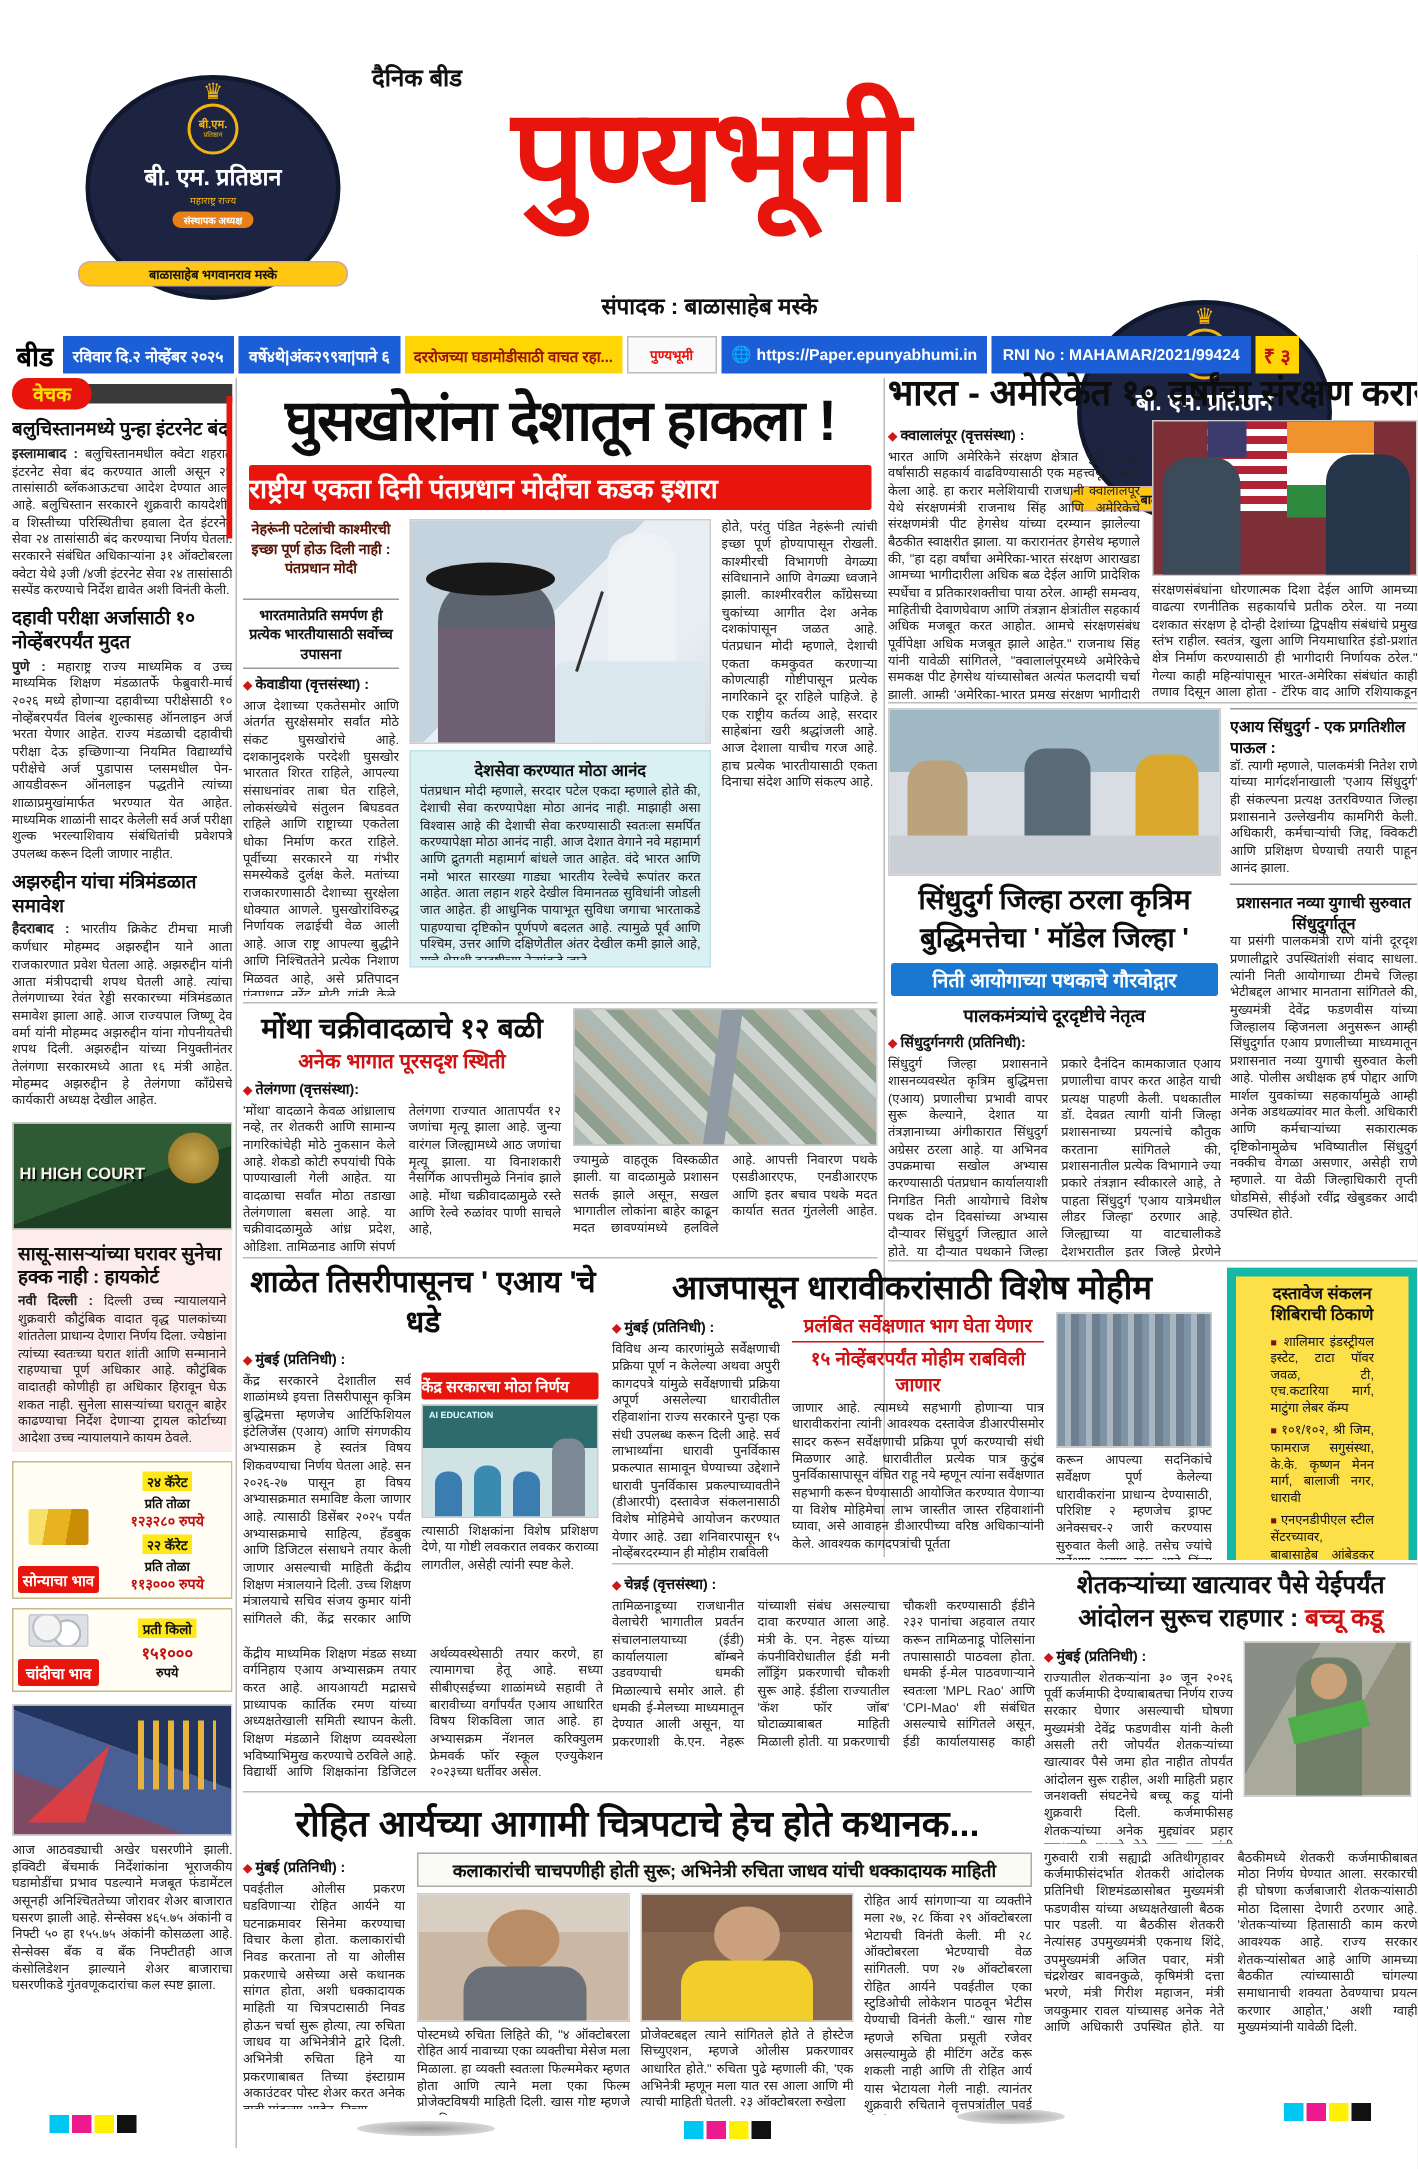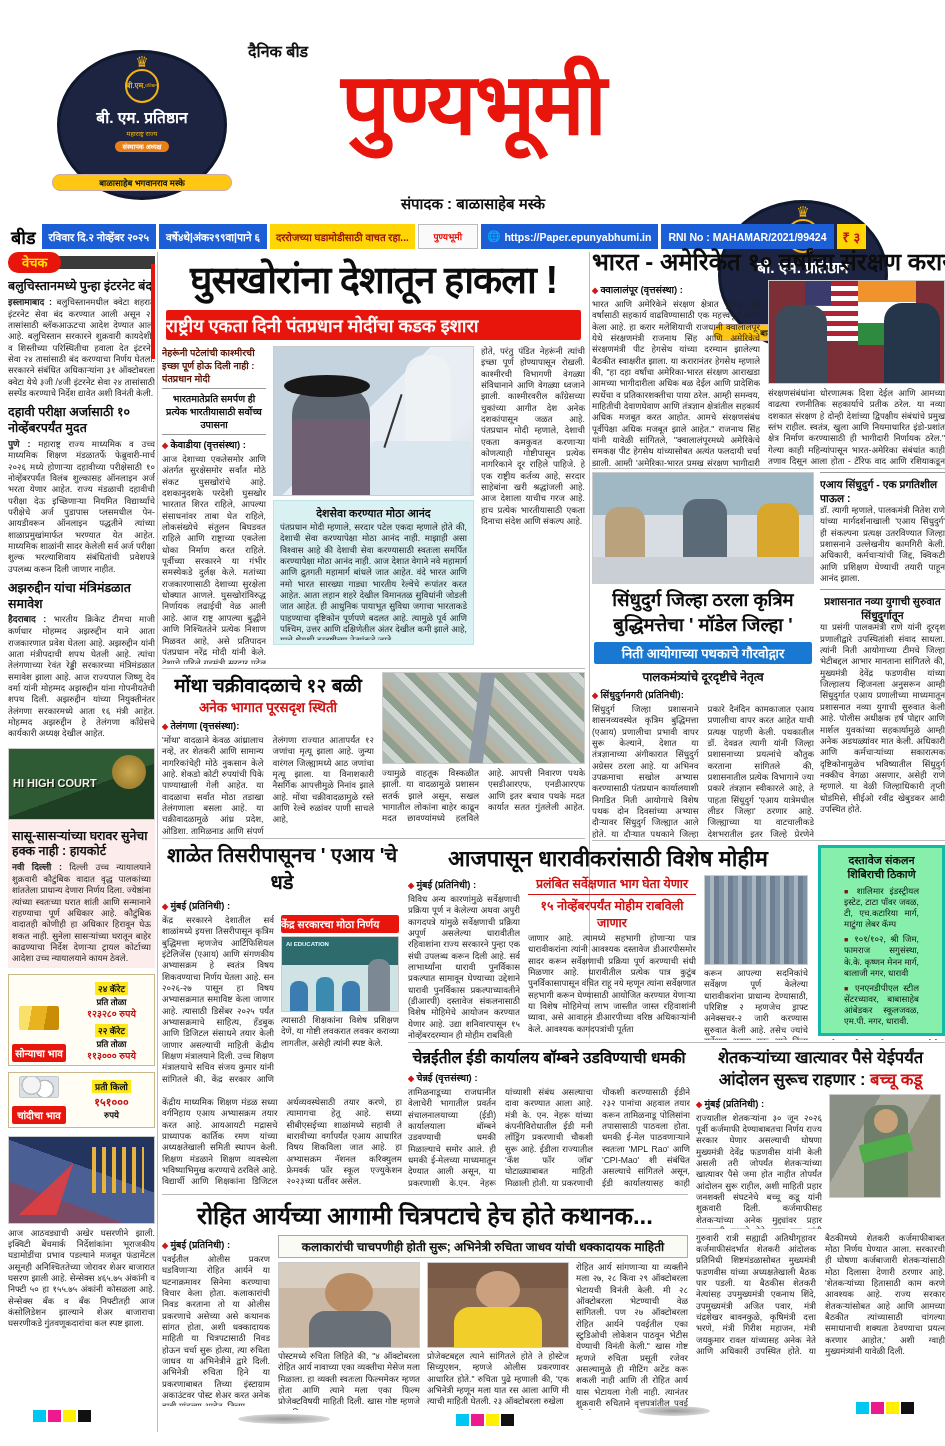--- a/index.html
+++ b/index.html
@@ -15,21 +15,21 @@
   .dlin{font-weight:bold;font-size:9px}
   .h-black{color:#0d0d0d;font-weight:800}
   .rule-v{background:#bbb;width:1px}
   .rule-h{background:#bbb;height:1px}
   .photo{position:relative;overflow:hidden;border:1px solid #ccc}
   
   .logo{width:170px;height:150px;border-radius:50%;background:#1c2442;position:relative;
         display:flex;flex-direction:column;align-items:center;border:3px solid #10182e}
   .crown{color:#f2b411;font-size:15px;line-height:14px;margin-top:2px}
   .emblem{width:34px;height:34px;border-radius:50%;border:2px solid #f2b411;color:#f2b411;
-          display:flex;flex-direction:row;align-items:center;justify-content:center;
+          display:flex;flex-direction:column;align-items:center;justify-content:center;
           font-size:7.5px;font-weight:bold;line-height:1.1}
   .emblem small{font-size:4.5px;font-weight:normal}
   .logo-name{color:#fff;font-weight:800;font-size:15.5px;margin-top:3px;white-space:nowrap}
   .logo-state{color:#f2b411;font-size:6.5px;margin-top:1px}
   .founder-label{background:#e87f17;color:#fff;font-size:6.5px;font-weight:bold;
                  padding:1px 8px;border-radius:6px;margin-top:3px}
   .founder-band{position:absolute;bottom:6px;left:-8px;right:-8px;background:#ffc613;
                 color:#111;font-weight:800;font-size:8.5px;text-align:center;
                 padding:2px 0;border-radius:8px;border:1px solid #caa}
   .m-title{color:#e8150d;font-weight:800;font-size:86px;line-height:1.35;text-align:center;
@@ -60,21 +60,21 @@
   .gold-stack{width:40px;height:24px;background:
      linear-gradient(100deg,#f9e06a 0 30%,#e7b420 30% 65%,#c98e06 65%);border-radius:2px}
   .silver-stack{width:40px;height:22px;background:
      radial-gradient(circle at 30% 40%,#f4f4f4 0 28%,#bfc4c9 30% 34%,transparent 35%),
      radial-gradient(circle at 65% 60%,#fff 0 28%,#b5bac0 30% 34%,transparent 35%),#dde1e5;border-radius:2px;border:1px solid #c5c9cd}
   
   .banner-red{background:#e8150d;color:#ffffff;font-weight:800;text-align:left;border-radius:2px}
   .banner-blue{background:#1878d2;color:#fff;font-weight:800;text-align:center;border-radius:2px}
   .sub-red{color:#d11212;font-weight:800;text-align:center}
   .cap-box{background:#d9f1f3;border:1px solid #bfe3e6;padding:4px 6px}
-  .doc-box{background:#86efac;border:3px solid #14b8a6;padding:5px 23px}
+  .doc-box{background:#fde047;border:6px solid #14b8a6;padding:5px 23px}
   .doc-item{font-size:8.6px;line-height:1.3;text-align:justify;margin-top:4px}
   .doc-item::before{content:"■ ";color:#7a1010;font-size:7px}
   .cmyk{display:flex;gap:2px}
   .cmyk i{width:13px;height:12px;display:block}
   .ell{background:radial-gradient(ellipse at center,#9a9a9a,#d7d7d7 70%,transparent 75%);border-radius:50%}
 </style>
 </head>
 <body>
 
 <div class="page">
@@ -195,21 +195,21 @@
       <div class="abs" style="right:10px;top:10px;width:52px;height:46px;background:repeating-linear-gradient(90deg,#e8b33c 0 4px,transparent 4px 10px)"></div>
     </div>
     <p class="bt" style="margin-top:4px">आज आठवड्याची अखेर घसरणीने झाली. इक्विटी बेंचमार्क निर्देशांकांना भूराजकीय घडामोडींचा प्रभाव पडल्याने मजबूत फंडामेंटल असूनही अनिश्चिततेच्या जोरावर शेअर बाजारात घसरण झाली आहे. सेन्सेक्स ४६५.७५ अंकांनी व निफ्टी ५० हा १५५.७५ अंकांनी कोसळला आहे. सेन्सेक्स बँक व बँक निफ्टीतही आज कंसोलिडेशन झाल्याने शेअर बाजाराचा घसरणीकडे गुंतवणूकदारांचा कल स्पष्ट झाला.</p>
   </div>
 
   <div class="abs" style="left:162px;top:252px;width:423px;height:412px;overflow:hidden">
     <div class="h-black" style="font-size:38px;text-align:center;letter-spacing:-1px;white-space:nowrap">घुसखोरांना देशातून हाकला !</div>
     <div class="banner-red" style="font-size:18px;padding:3px 0;margin:6px 4px">राष्ट्रीय एकता दिनी पंतप्रधान मोदींचा कडक इशारा</div>
     <div style="display:flex;gap:7px;margin-top:4px">
       <div style="width:104px">
-        <div style="font-size:9.5px;font-weight:800;color:#5a1405;border-bottom:1px solid #999;padding-bottom:3px">नेहरूंनी पटेलांची काश्मीरची इच्छा पूर्ण होऊ दिली नाही : पंतप्रधान मोदी</div>
+        <div style="font-size:9.5px;font-weight:800;color:#5a1405;text-align:center;border-bottom:1px solid #999;padding-bottom:14px">नेहरूंनी पटेलांची काश्मीरची इच्छा पूर्ण होऊ दिली नाही : पंतप्रधान मोदी</div>
         <div style="font-size:9.5px;font-weight:800;text-align:center;border-bottom:1px solid #999;padding:3px 0">भारतमातेप्रति समर्पण ही प्रत्येक भारतीयासाठी सर्वोच्च उपासना</div>
         <div class="dl">केवाडीया (वृत्तसंस्था) :</div>
         <div class="bt" style="height:218px">आज देशाच्या एकतेसमोर आणि अंतर्गत सुरक्षेसमोर सर्वांत मोठे संकट घुसखोरांचे आहे. दशकानुदशके परदेशी घुसखोर भारतात शिरत राहिले, आपल्या संसाधनांवर ताबा घेत राहिले, लोकसंख्येचे संतुलन बिघडवत राहिले आणि राष्ट्राच्या एकतेला धोका निर्माण करत राहिले. पूर्वीच्या सरकारने या गंभीर समस्येकडे दुर्लक्ष केले. मतांच्या राजकारणासाठी देशाच्या सुरक्षेला धोक्यात आणले. घुसखोरांविरुद्ध निर्णायक लढाईची वेळ आली आहे. आज राष्ट्र आपल्या बुद्धीने आणि निश्चिततेने प्रत्येक निशाण मिळवत आहे, असे प्रतिपादन पंतप्रधान नरेंद्र मोदी यांनी केले. देशाचे पहिले गृहमंत्री सरदार पटेल यांची १५० वी जयंती राष्ट्रीय एकता दिन म्हणून साजरा</div>
       </div>
       <div style="width:201px">
         <div class="photo" style="height:150px;background:linear-gradient(135deg,#c5d3de 0 45%,#e8eef3 45% 75%,#d4dee6)">
           <div class="abs" style="right:22px;top:8px;width:46px;height:110px;border-radius:20px 20px 4px 4px;background:#eef2f5;opacity:.9"></div>
           <div class="abs" style="left:18px;top:38px;width:78px;height:112px;border-radius:30px 30px 0 0;background:linear-gradient(#5c6470 0 30%,#6e5f72 30%)"></div>
           <div class="abs" style="left:10px;top:28px;width:86px;height:22px;border-radius:50%;background:#181818"></div>
           <div class="abs" style="left:96px;bottom:0;width:100px;height:54px;background:#dbe7ee;border-top-left-radius:6px"></div>
@@ -330,21 +330,20 @@
     <div class="doc-box">
       <div style="font-size:11px;font-weight:800;text-align:center;line-height:1.3">दस्तावेज संकलन शिबिराची ठिकाणे</div>
       <div class="doc-item">शालिमार इंडस्ट्रीयल इस्टेट, टाटा पॉवर जवळ, टी, एच.कटारिया मार्ग, माटुंगा लेबर कॅम्प</div>
       <div class="doc-item">१०१/१०२, श्री जिम, फामराज सगुसंस्था, के.के. कृष्णन मेनन मार्ग, बालाजी नगर, धारावी</div>
       <div class="doc-item">एनएनडीपीएल स्टील सेंटरच्यावर, बाबासाहेब आंबेडकर स्कूलजवळ, एम.पी. नगर, धारावी.</div>
     </div>
     <div class="bt" style="margin-top:3px">समावेश पुढील यादीत करण्यात येईल, असेही डीआरपीने स्पष्ट केले आहे.</div>
   </div>
 
   <div class="abs" style="left:408px;top:1046px;width:282px;height:146px;overflow:hidden">
-    <div class="h-black" style="font-size:15.5px;text-align:center;white-space:nowrap">चेन्नईतील ईडी कार्यालय बॉम्बने उडविण्याची धमकी</div>
     <div class="dl">चेन्नई (वृत्तसंस्था) :</div>
     <div class="bt cols3" style="height:112px">तामिळनाडूच्या राजधानीत वेलाचेरी भागातील प्रवर्तन संचालनालयाच्या (ईडी) कार्यालयाला बॉम्बने उडवण्याची धमकी मिळाल्याचे समोर आले. ही धमकी ई-मेलच्या माध्यमातून देण्यात आली असून, या प्रकरणाशी के.एन. नेहरू यांच्याशी संबंध असल्याचा दावा करण्यात आला आहे. मंत्री के. एन. नेहरू यांच्या कंपनीविरोधातील ईडी मनी लाँड्रिंग प्रकरणाची चौकशी सुरू आहे. ईडीला राज्यातील 'कॅश फॉर जॉब' घोटाळ्याबाबत माहिती मिळाली होती. या प्रकरणाची चौकशी करण्यासाठी ईडीने २३२ पानांचा अहवाल तयार करून तामिळनाडू पोलिसांना तपासासाठी पाठवला होता. धमकी ई-मेल पाठवणाऱ्याने स्वतःला 'MPL Rao' आणि 'CPI-Mao' शी संबंधित असल्याचे सांगितले असून, ईडी कार्यालयासह काही अधिकारी आणि ELCOT प्रकरणाशी संबंधित दस्तऐवजांचा उल्लेख केला आहे. सुरक्षा एजन्सींनी या प्रकरणाला गंभीरतेने घेतले असून तातडीने तपास सुरू केला आहे. शास्त्री भवन आणि आसपासच्या परिसरात सुरक्षा वाढवण्यात आली आहे. त्याचबरोबर, ई-मेलच्या स्रोताचा शोध घेण्यासाठी सायबर तपास सुरू करण्यात आला आहे.</div>
   </div>
 
   <div class="abs" style="left:696px;top:1046px;width:249px;height:360px;overflow:hidden">
     <div style="font-size:16.5px;font-weight:800;text-align:center;line-height:1.35">
       <span>शेतकऱ्यांच्या खात्यावर पैसे येईपर्यंत आंदोलन सुरूच राहणार : </span><span style="color:#d11212">बच्चू कडू</span>
     </div>
     <div style="display:flex;gap:7px;margin-top:3px">
       <div style="width:126px">

